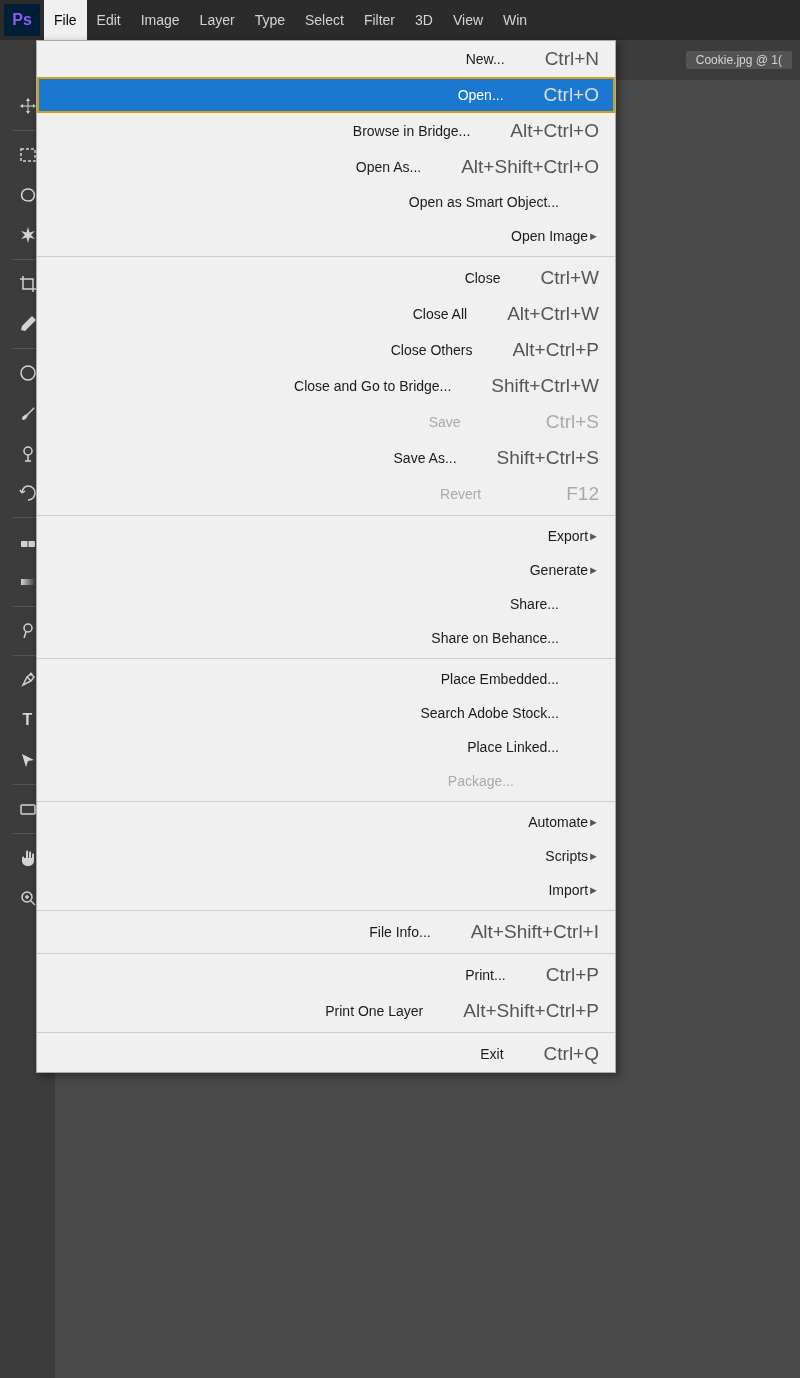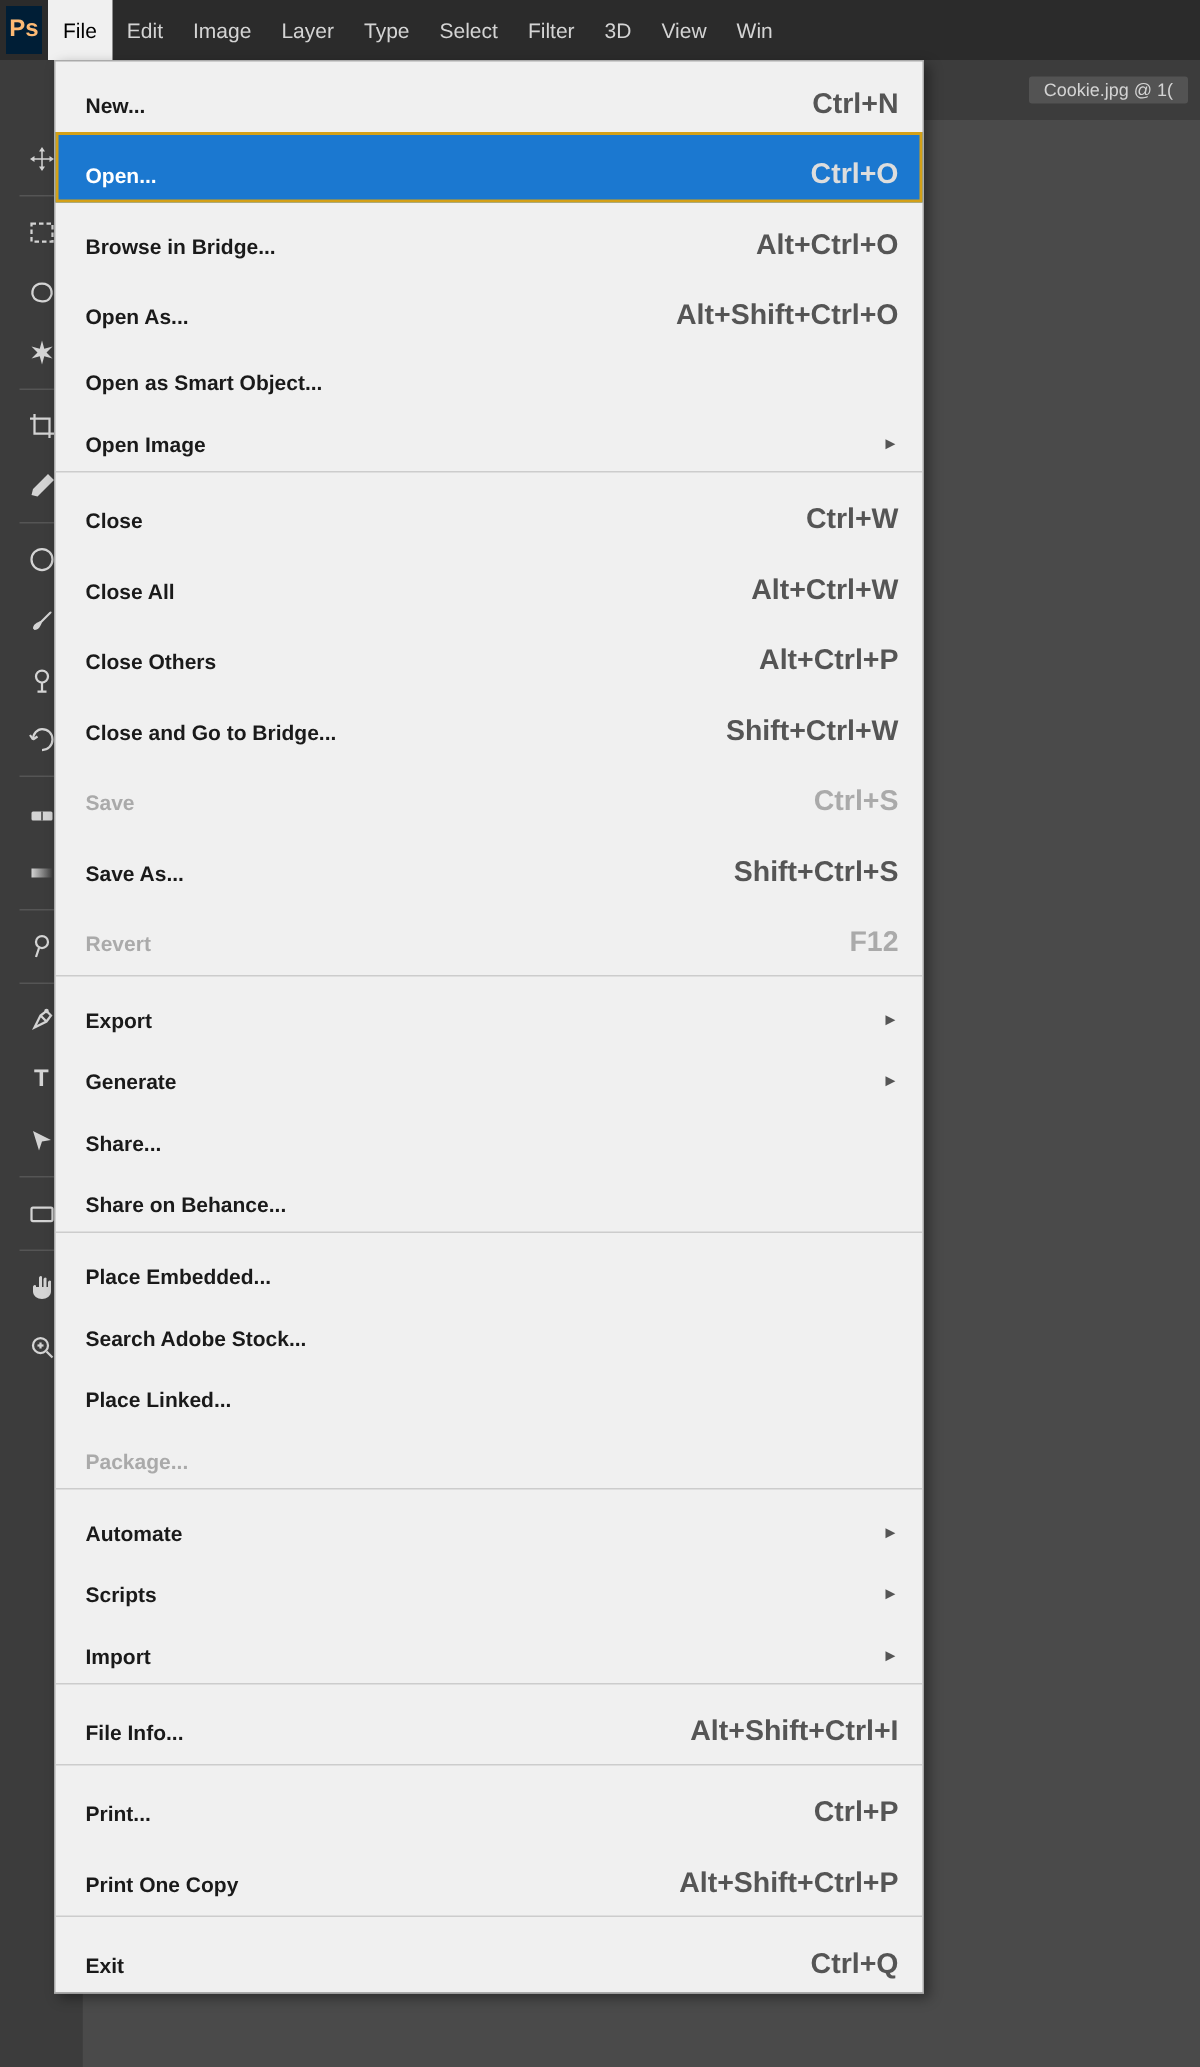--- a/index.html
+++ b/index.html
@@ -17,24 +17,24 @@
     .menu-bar {
       height: 40px;
       background: #2b2b2b;
       display: flex;
       align-items: center;
       padding: 0 4px;
       position: relative;
       z-index: 100;
     }
     .ps-logo {
-      width: 24px;
+      width: 36px;
       height: 32px;
       background: #001e36;
-      color: #fdba74;
+      color: #8b5cf6;
       display: flex;
       align-items: center;
       justify-content: center;
       font-weight: bold;
       font-size: 16px;
       margin-right: 4px;
       flex-shrink: 0;
     }
     .menu-item {
       padding: 4px 10px;
@@ -91,26 +91,25 @@
       width: 580px;
       background: #f0f0f0;
       border: 1px solid #aaa;
       box-shadow: 3px 3px 8px rgba(0,0,0,0.4);
       z-index: 300;
     }
 
     .menu-row {
       display: flex;
       align-items: center;
-      justify-content: space-between;
-      padding: 18px 16px 7px 20px;
+      justify-content: flex-end;
+      padding: 7px 16px 7px 20px;
       cursor: pointer;
       color: #1a1a1a;
       min-height: 34px;
-      font-weight: bold;
     }
     .menu-row.highlighted {
       background: #1b78d0;
       color: #ffffff;
       outline: 2px solid #d4a017;
       outline-offset: -2px;
     }
     .menu-row.disabled {
       color: #aaa;
       cursor: default;
@@ -453,21 +452,21 @@
     <span class="menu-row-shortcut">Alt+Shift+Ctrl+I</span>
   </div>
   <div class="menu-separator"></div>
 
   <div class="menu-row">
     <span class="menu-row-label">Print...</span>
     <span class="menu-row-shortcut">Ctrl+P</span>
   </div>
 
   <div class="menu-row">
-    <span class="menu-row-label">Print One Copy</span>
+    <span class="menu-row-label">Print One Layer</span>
     <span class="menu-row-shortcut">Alt+Shift+Ctrl+P</span>
   </div>
   <div class="menu-separator"></div>
 
   <div class="menu-row">
     <span class="menu-row-label">Exit</span>
     <span class="menu-row-shortcut">Ctrl+Q</span>
   </div>
 </div>
 

